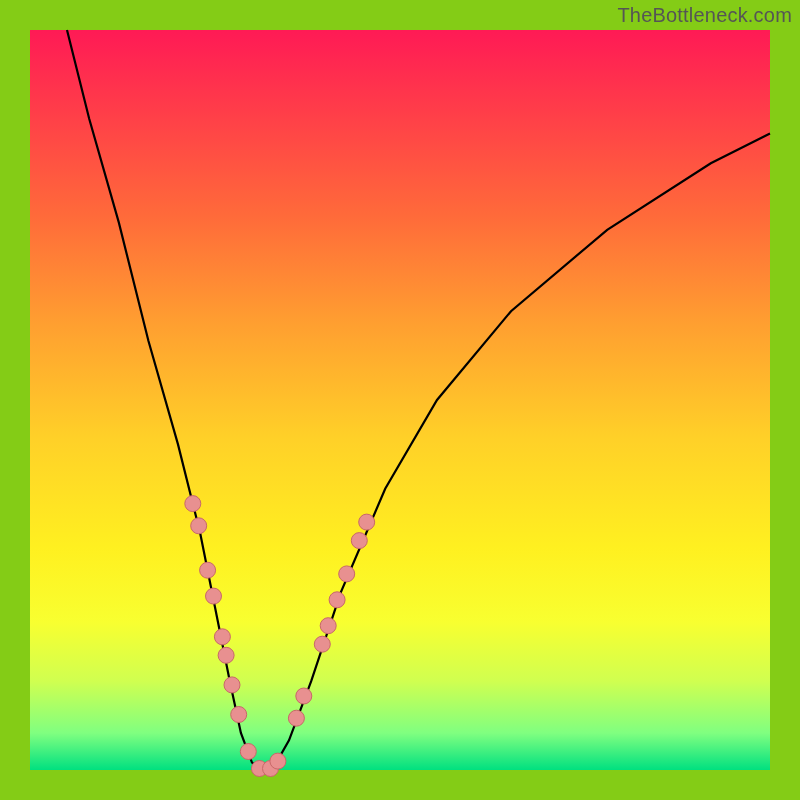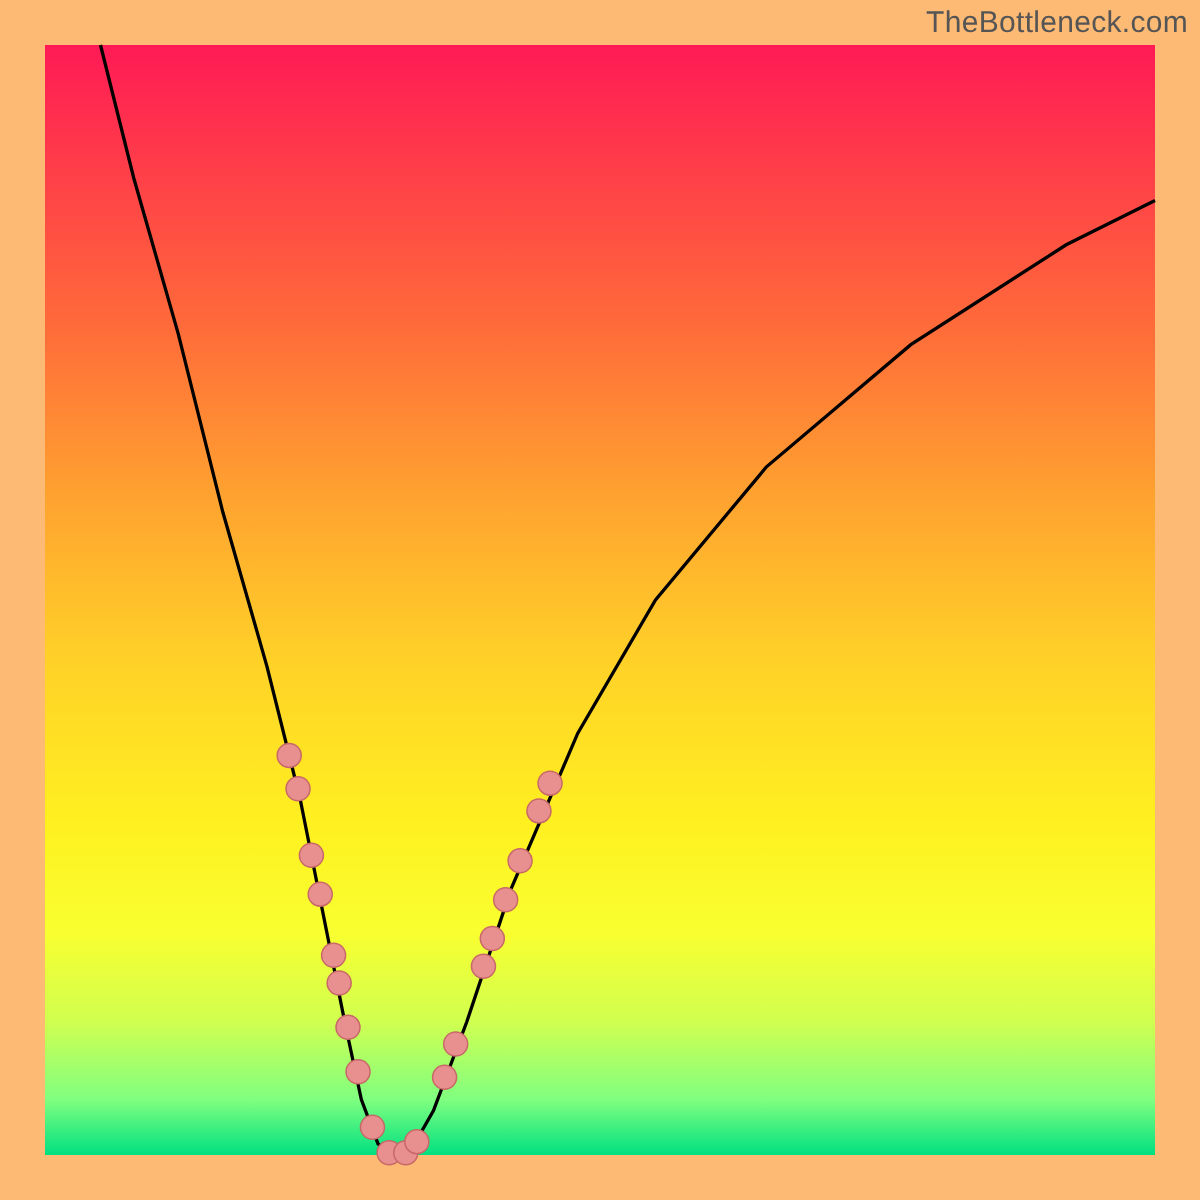--- a/index.html
+++ b/index.html
@@ -1,21 +1,21 @@
 <!DOCTYPE html>
 <html><head>
 <meta charset="utf-8">
 <style>
   * { margin: 0; padding: 0; box-sizing: border-box; }
   html, body { width: 800px; height: 800px; overflow: hidden; background: #000; }
   .container {
     position: relative;
     width: 800px;
     height: 800px;
-    background: #fdba74;
+    background: #84cc16;
   }
   .plot-area {
     position: absolute;
     left: 30px;
     top: 30px;
     width: 740px;
     height: 740px;
     background: linear-gradient(to bottom,
       #ff1a55 0%,
       #ff3a4a 10%,

